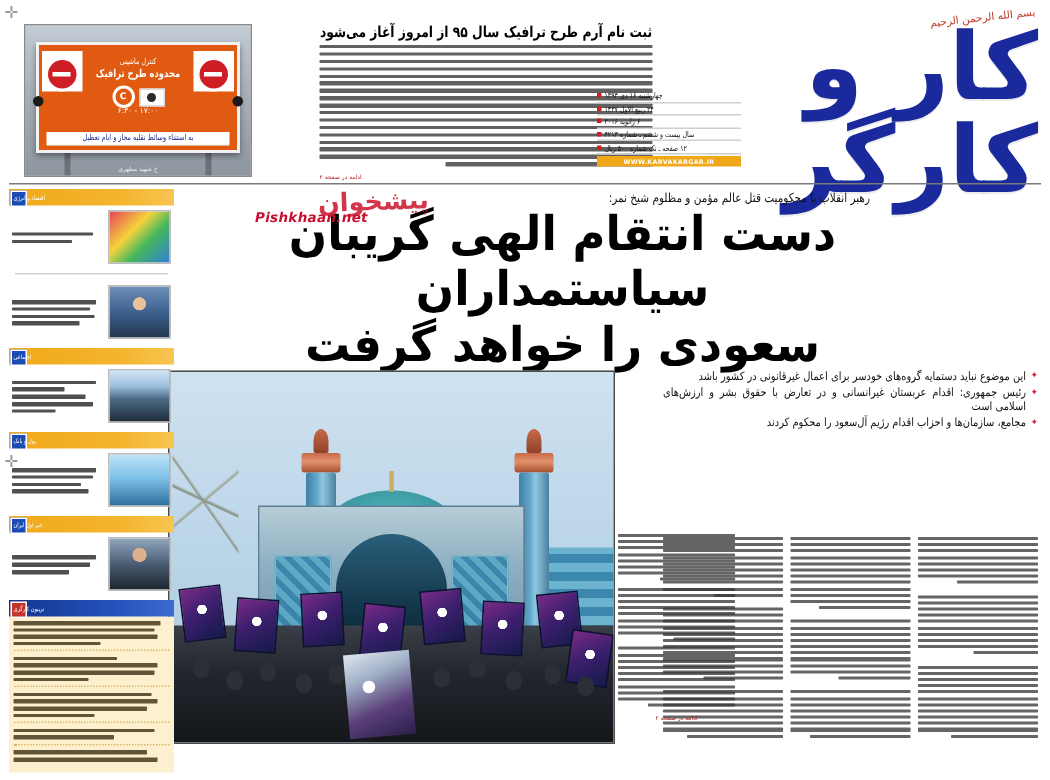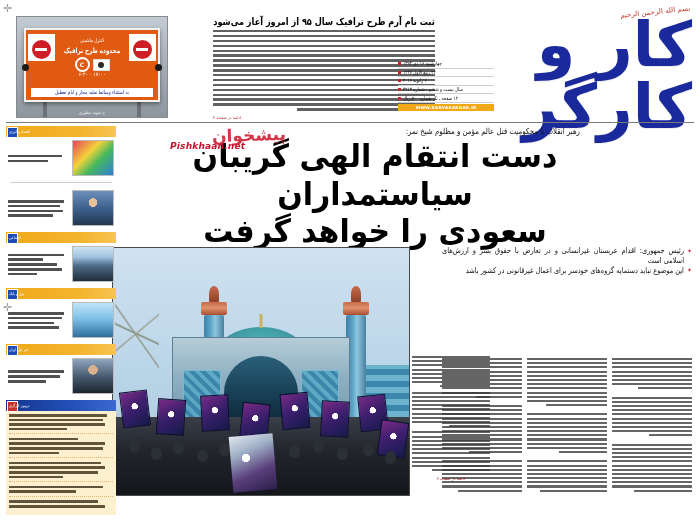--- a/index.html
+++ b/index.html
@@ -398,25 +398,29 @@
   </div>
 
   <div class="watermark">
     <div class="wm-fa">پیشخوان</div>
     <div class="wm-en">Pishkhaan.net</div>
   </div>
 
   <div class="bullets">
     <div class="bl">
       <div class="mark">✦</div>
-      <div class="txt">رئیس جمهوری: اقدام عربستان غیرانسانی و در تعارض با حقوق بشر و ارزش‌های اسلامی است</div>
+      <div class="txt">این موضوع نباید دستمایه گروه‌های خودسر برای اعمال غیرقانونی در کشور باشد</div>
     </div>
     <div class="bl">
       <div class="mark">✦</div>
-      <div class="txt">این موضوع نباید دستمایه گروه‌های خودسر برای اعمال غیرقانونی در کشور باشد</div>
+      <div class="txt">رئیس جمهوری: اقدام عربستان غیرانسانی و در تعارض با حقوق بشر و ارزش‌های اسلامی است</div>
+    </div>
+    <div class="bl">
+      <div class="mark">✦</div>
+      <div class="txt">مجامع، سازمان‌ها و احزاب اقدام رژیم آل‌سعود را محکوم کردند</div>
     </div>
   </div>
 
   <div class="photo">
     <div class="ph-sky"></div>
     <div class="tree"></div>
     <div class="building-r"></div>
     <div class="dome"></div>
     <div class="minaret l">
       <div class="cap"></div>

